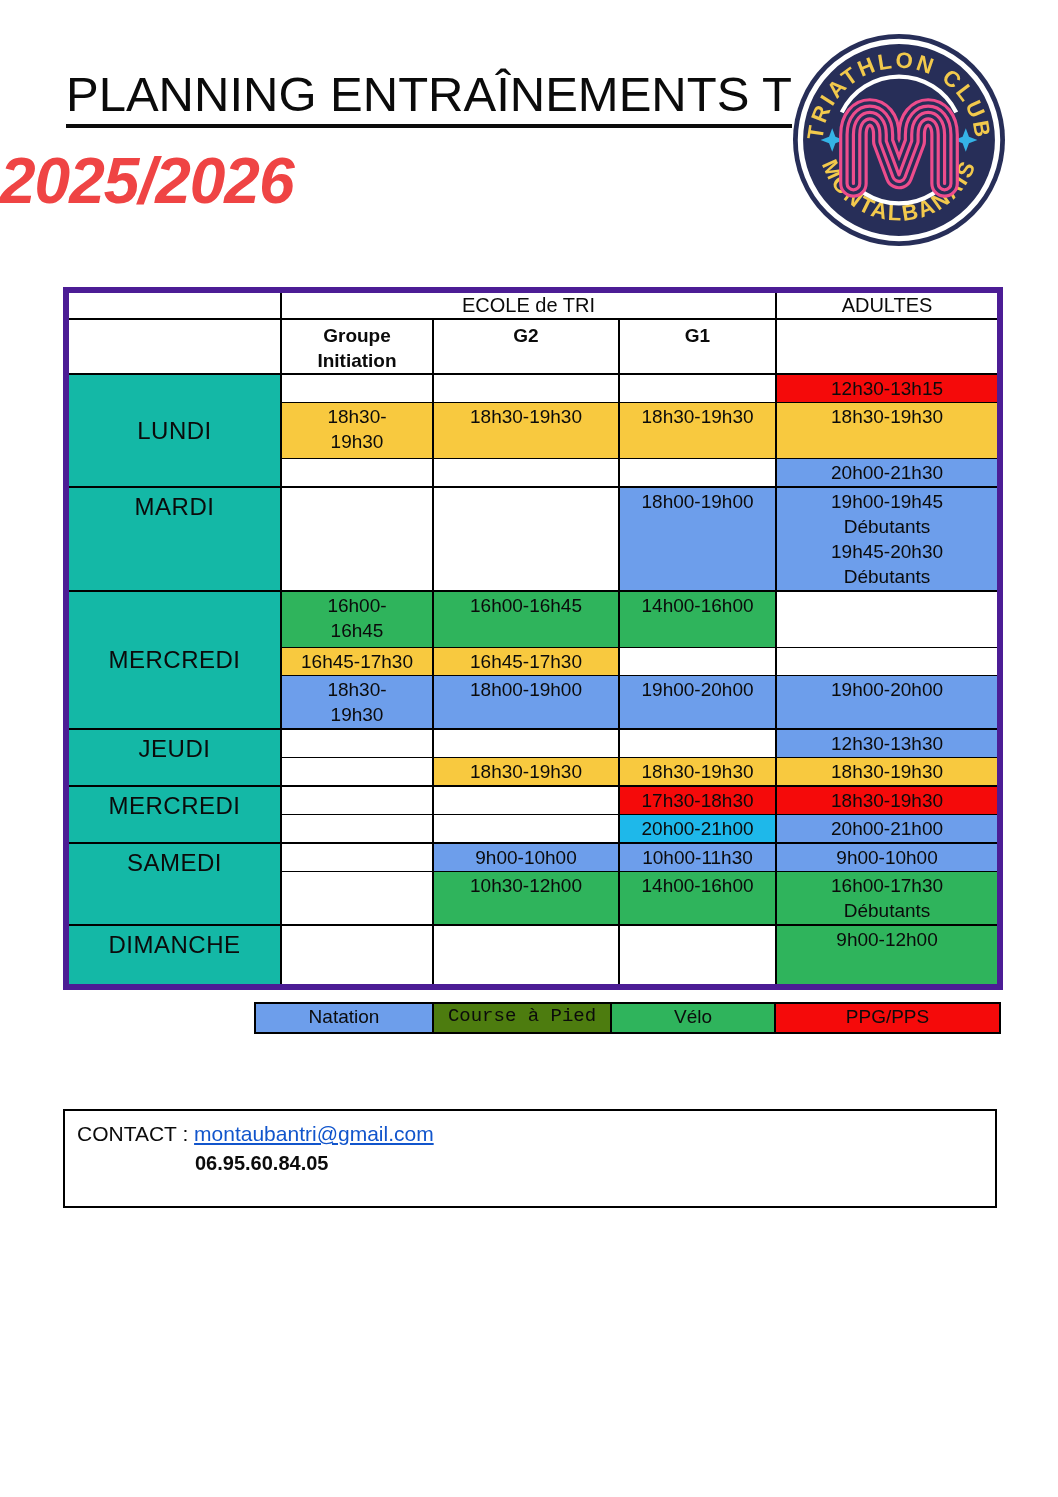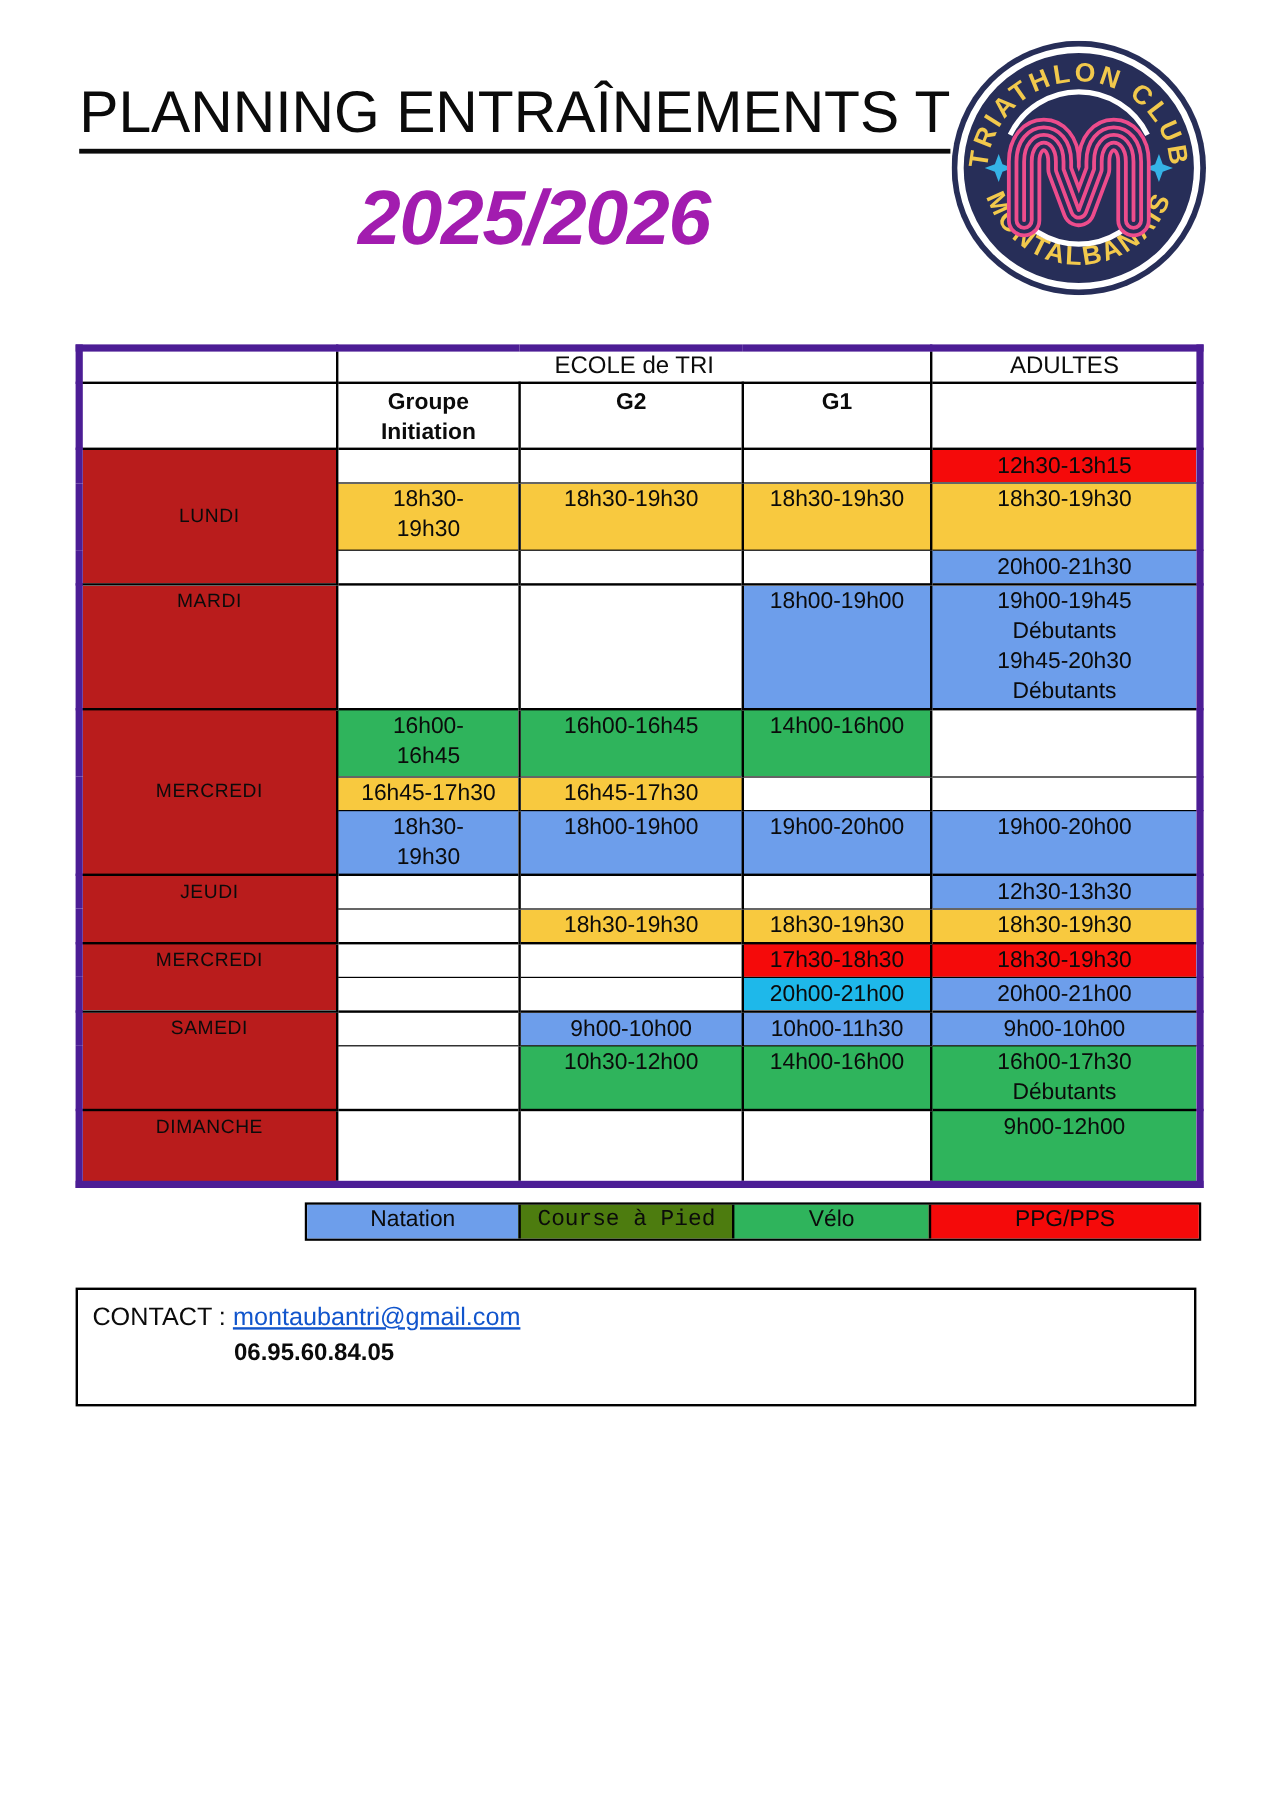--- a/index.html
+++ b/index.html
@@ -3,53 +3,53 @@
 <meta charset="utf-8">
 <style>
   * { margin:0; padding:0; box-sizing:border-box; }
   body { background:#ffffff; font-family:"Liberation Sans","DejaVu Sans",sans-serif; }
   .page { position:relative; width:1058px; height:1497px; background:#fff; overflow:hidden; }
 
   
   .title { position:absolute; left:66px; top:66px; font-size:49px; font-weight:400;
            color:#0b0b0b; letter-spacing:0; white-space:nowrap; }
   .title span { border-bottom:4px solid #0b0b0b; padding-bottom:3px; }
-  .season { position:absolute; left:0; top:144px; width:890px; text-align:center;
-            font-size:64px; font-weight:700; font-style:italic; letter-spacing:-1px; color:#a21caf; }
+  .season { position:absolute; left:0; top:144px; width:890px; text-align:left;
+            font-size:64px; font-weight:700; font-style:italic; letter-spacing:-1px; color:#ef4444; }
   .logo { position:absolute; left:793px; top:34px; width:212px; height:212px; }
 
   
   .table-wrap { position:absolute; left:63px; top:287px; }
   table.sched { border-collapse:collapse; table-layout:fixed; width:934px; border:6px solid #4c1d95; }
   table.sched th, table.sched td {
     border-left:2px solid #000; border-right:2px solid #000;
     border-top:1px solid #000; border-bottom:1px solid #000;
     text-align:center; color:#0b0b0b; overflow:hidden;
   }
   thead tr.h1 { height:29px; }
   thead tr.h1 th { font-weight:400; font-size:20px; border-bottom:2px solid #000; }
   thead tr.h2 { height:55px; }
   thead tr.h2 th { font-weight:700; font-size:19px; vertical-align:top; padding-top:3px; line-height:25px; }
-  td.day { font-size:16px; letter-spacing:.5px; vertical-align:top; padding-top:5px; background:#b91c1c; }
+  td.day { font-size:24px; letter-spacing:.5px; vertical-align:top; padding-top:5px; background:#14b8a6; }
   td.day.mid { vertical-align:middle; padding-top:0; }
   td.slot { vertical-align:top; font-size:19px; line-height:25px; padding:1px 2px;
             white-space:pre-line; }
   tr.group-start td { border-top:2px solid #000; }
 
   
   .legend { position:absolute; left:254px; top:1002px; display:flex; border:2px solid #000; }
   .legend-cell { height:28px; line-height:25px; font-size:19px; text-align:center; color:#0b0b0b; }
   .legend-cell + .legend-cell { border-left:2px solid #000; }
   .legend-cell:nth-child(1){ width:176px; }
   .legend-cell:nth-child(2){ width:178px; }
   .legend-cell:nth-child(3){ width:164px; }
   .legend-cell:nth-child(4){ width:225px; }
 
   
-  .contact { position:absolute; left:63px; top:1073px; width:934px; height:99px;
+  .contact { position:absolute; left:63px; top:1109px; width:934px; height:99px;
              border:2px solid #000; padding:8px 12px; font-size:21px; color:#0b0b0b; }
   .contact .line1 { line-height:30px; }
   .contact a { color:#1155CC; text-decoration:underline; }
   .contact .line2 { padding-left:118px; font-weight:700; font-size:20px; line-height:28px; }
 </style>
 </head>
 <body>
 
 <div class="page">
 

